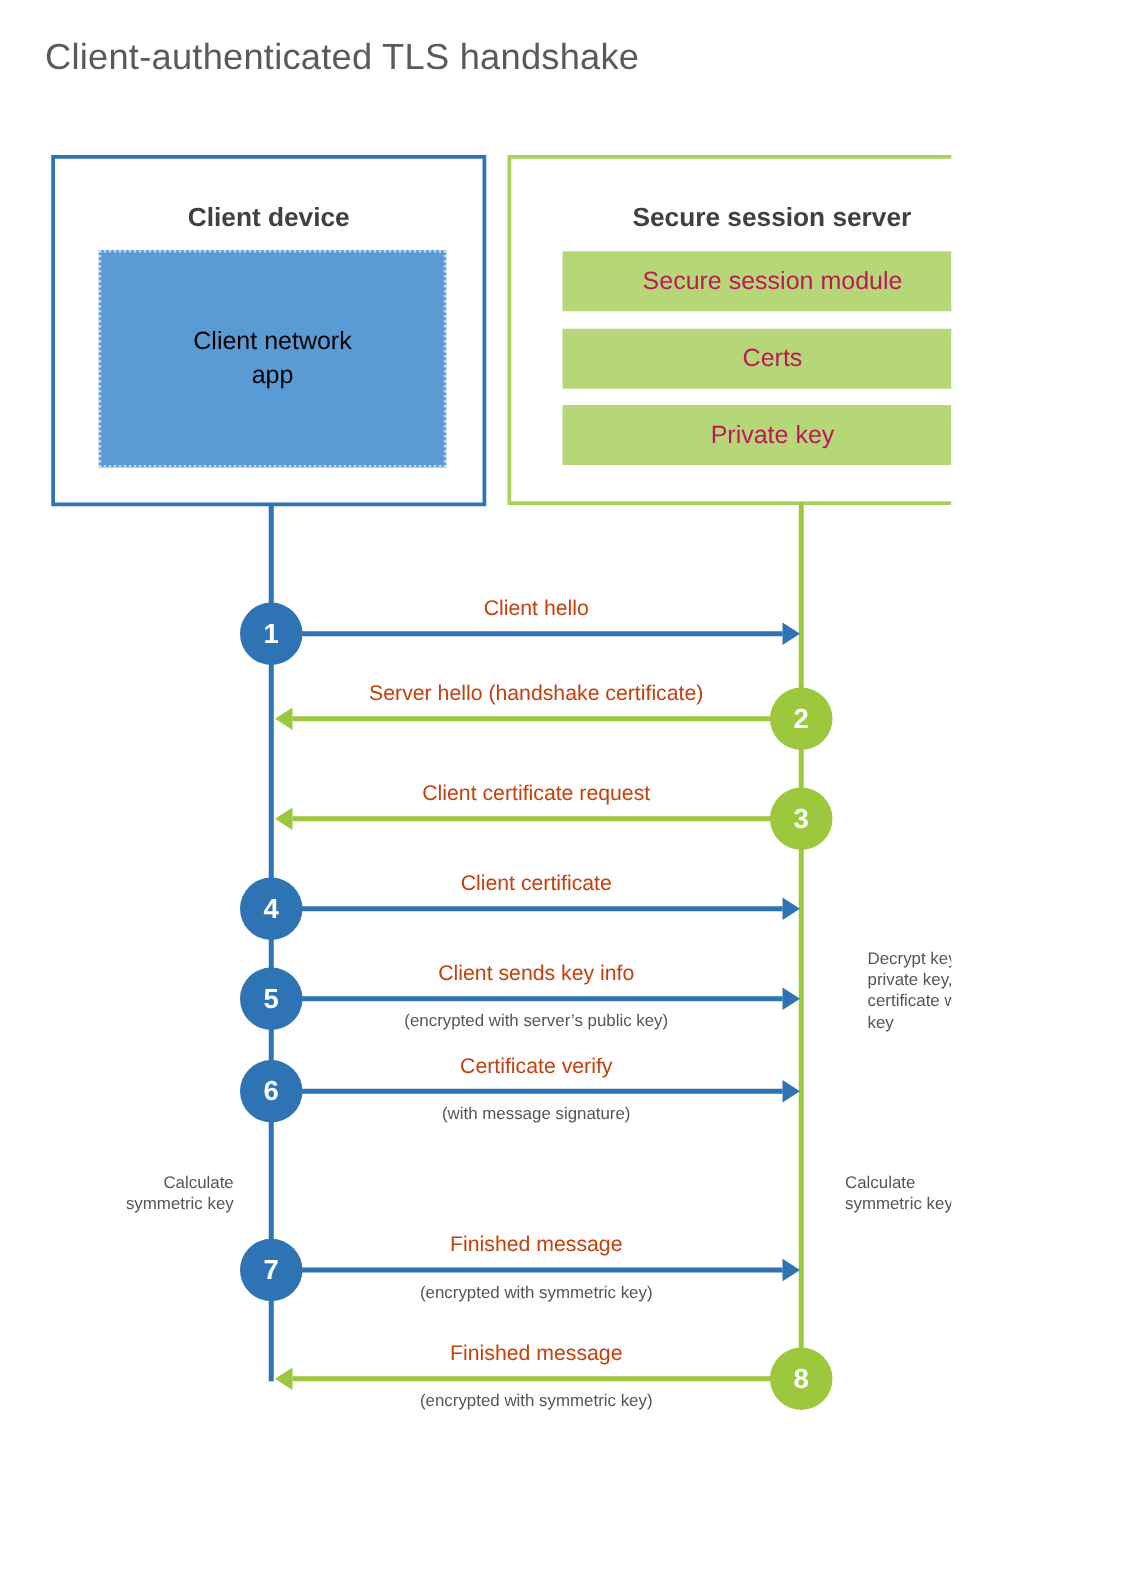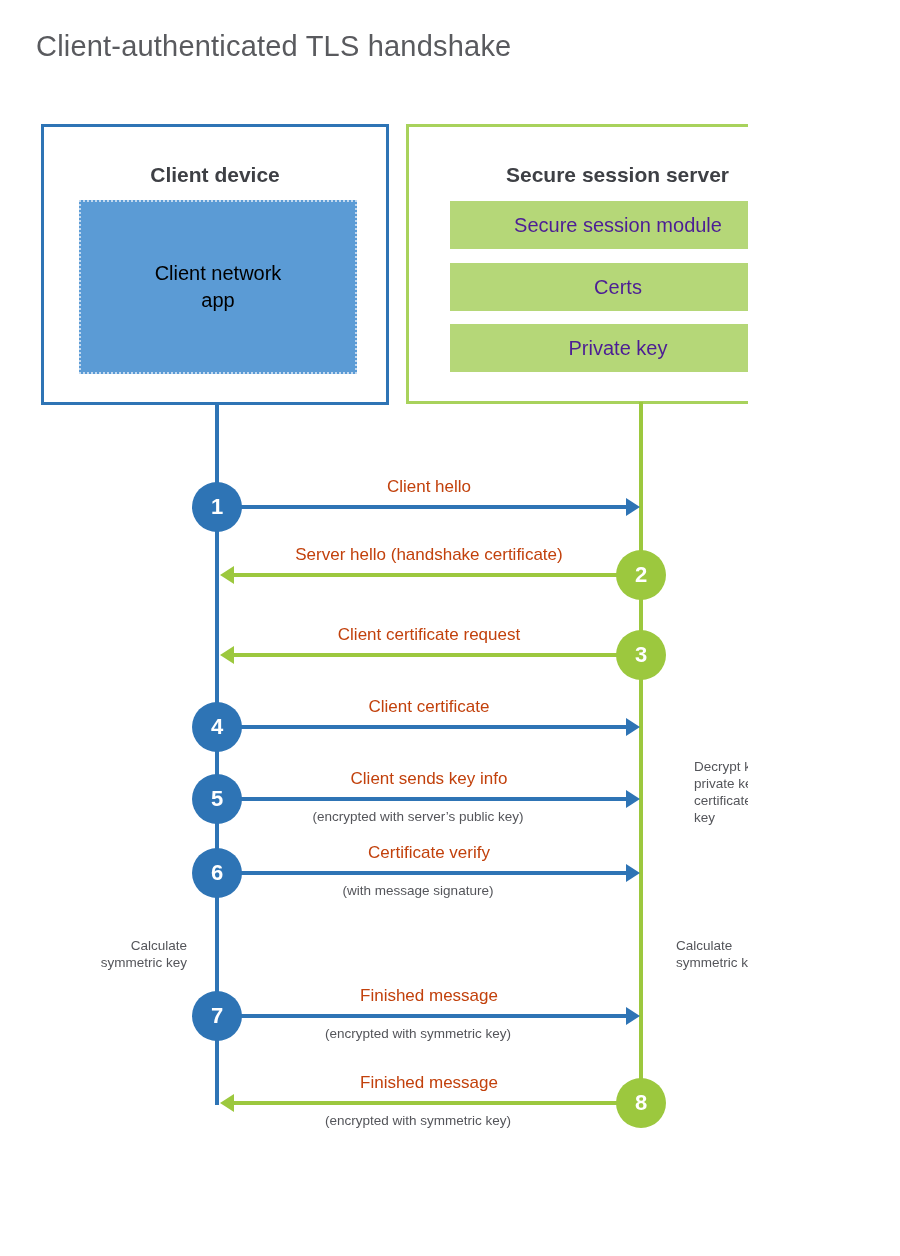--- a/index.html
+++ b/index.html
@@ -1,18 +1,18 @@
 <!DOCTYPE html>
 <html><head>
 <meta charset="utf-8">
 <style>
   html,body { margin:0; padding:0; background:#ffffff; }
   #canvas {
     position:relative; width:748px; height:1256px; background:#ffffff;
-    font-family:"Liberation Sans", "DejaVu Sans", sans-serif; overflow:hidden;
+    font-family:"Liberation Sans", "DejaVu Sans", sans-serif; overflow:hidden;padding-left:13px;
   }
   .abs { position:absolute; }
 
   
   #page-title {
     left:36px; top:30px; font-size:29px; font-weight:400; color:#595a5e;
     letter-spacing:0.2px;
   }
 
   
@@ -24,21 +24,21 @@
   }
   #client-app {
     position:absolute; left:35px; top:73px; width:278px; height:174px;
     background:#5b9bd5; outline:2px dotted #c3d9ef; outline-offset:-2px;
     display:flex; align-items:center; justify-content:center;
     color:#000000; font-size:20px; line-height:27px; text-align:center;
   }
   #client-app .wrap { width:150px; }
   .module-bar {
     position:absolute; left:41px; width:336px; height:48px; background:#b5d778;
-    color:#4c1d95; font-size:20px; text-align:center; line-height:48px;
+    color:#be185d; font-size:20px; text-align:center; line-height:48px;
   }
 
   
   .lifeline { width:4px; }
   #client-line { left:215px; top:403px; height:702px; background:#2e74b5; }
   #server-line { left:639px; top:402px; height:701px; background:#9cc83e; }
 
   
   .step { position:absolute; left:0; width:900px; height:0; }
   .circle {
@@ -54,21 +54,21 @@
     position:absolute; top:-9px; width:0; height:0;
     border-top:9px solid transparent; border-bottom:9px solid transparent;
   }
   .step.blue  .arrow-head { left:626px; border-left:14px solid #2e74b5; }
   .step.green .arrow-head { left:220px; border-right:14px solid #9cc83e; }
   .msg-label {
     position:absolute; left:239px; width:380px; top:-32px; height:24px; line-height:24px;
     text-align:center; font-size:17px; color:#c2410c;
   }
   .msg-sub {
-    position:absolute; left:228px; width:380px; top:8px; height:20px; line-height:20px;
+    position:absolute; left:239px; width:380px; top:8px; height:20px; line-height:20px;
     text-align:center; font-size:13.5px; color:#54555a;
   }
 
   
   .side-note { font-size:13.5px; line-height:17px; color:#54555a; }
   #note-decrypt   { left:667px; top:758px; width:170px; text-align:left;margin-left:27px; }
   #note-calc-left { left:84px;  top:937px; width:103px; text-align:right; }
   #note-calc-right{ left:676px; top:937px; width:110px; text-align:left; }
 </style>
 </head>

